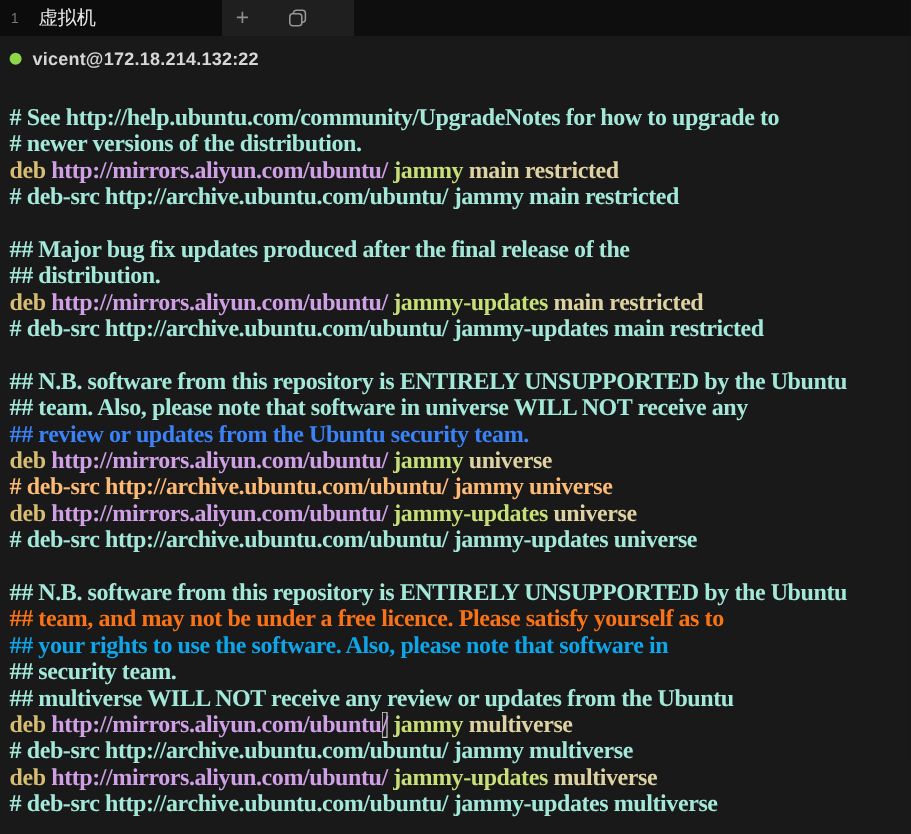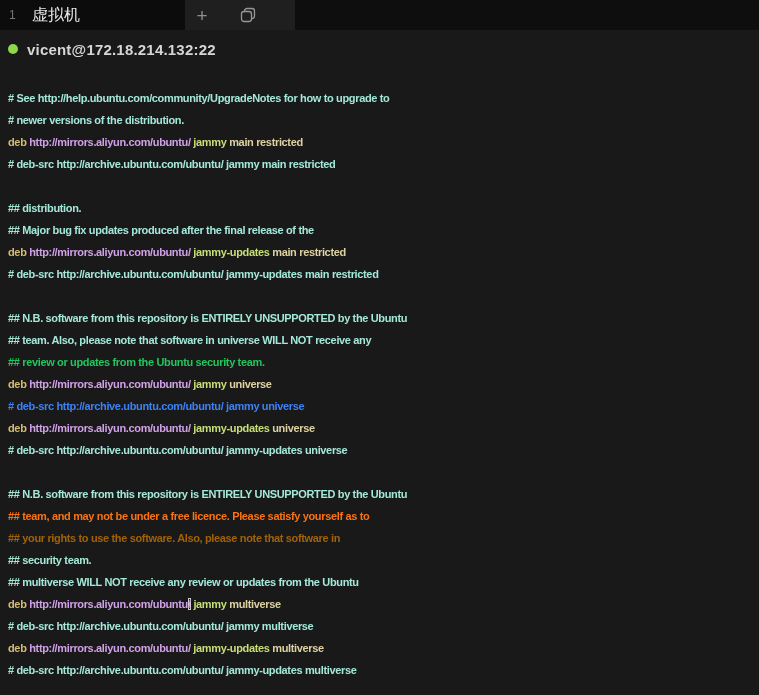--- a/index.html
+++ b/index.html
@@ -15,21 +15,21 @@
   .icon-btn { width:34px; height:30px; display:flex; align-items:center; justify-content:center; color:#8e8e8e; background:transparent; border:none; }
   .plus-glyph { font-size:19px; line-height:1; font-weight:400; color:#8e8e8e; }
   .icon-gap { width:12px; }
 
   
   .session { height:30px; margin-top:4px; display:flex; align-items:center; padding-left:8px; }
   .status-dot { width:10px; height:10px; border-radius:50%; background:#8ed64a; flex:0 0 auto; }
   .host { margin-left:9px; font-weight:bold; font-size:15px; color:#d6d6d6; letter-spacing:.2px; }
 
   
-  .terminal { padding:23px 8px 0 8px; font-family:Liberation Sans, sans-serif; font-weight:bold; font-size:11px; letter-spacing:-0.35px; cursor:text; }
+  .terminal { padding:23px 8px 0 8px; font-family:Liberation Serif, serif; font-weight:bold; font-size:20px; letter-spacing:-0.35px; cursor:text; }
   .line { height:22px; line-height:22px; white-space:pre; }
   .cursor { box-shadow: inset 0 0 0 1px #cdcdcd; }
 </style>
 </head>
 <body>
 
 <div class="titlebar">
   <div class="tab">
     <span class="tab-index">1</span>
     <span class="tab-label">虚拟机</span>
@@ -52,35 +52,35 @@
   <span class="status-dot" style="background: rgb(142, 214, 74);"></span>
   <span class="host">vicent@172.18.214.132:22</span>
 </div>
 
 <div class="terminal">
     <div class="line"><span style="color: rgb(163, 232, 216);"># See http://help.ubuntu.com/community/UpgradeNotes for how to upgrade to</span></div>
     <div class="line"><span style="color: rgb(163, 232, 216);"># newer versions of the distribution.</span></div>
     <div class="line"><span style="color: rgb(215, 189, 114);">deb</span><span style="color: rgb(207, 207, 207);"> </span><span style="color: rgb(208, 160, 230);">http://mirrors.aliyun.com/ubuntu/</span><span style="color: rgb(207, 207, 207);"> </span><span style="color: rgb(200, 222, 118);">jammy</span><span style="color: rgb(207, 207, 207);"> </span><span style="color: rgb(222, 210, 162);">main restricted</span></div>
     <div class="line"><span style="color: rgb(163, 232, 216);"># deb-src http://archive.ubuntu.com/ubuntu/ jammy main restricted</span></div>
     <div class="line"> </div>
+    <div class="line"><span style="color: rgb(163, 232, 216);">## Major bug fix updates produced after the final release of the</span></div>
     <div class="line"><span style="color: rgb(163, 232, 216);">## distribution.</span></div>
-    <div class="line"><span style="color: rgb(163, 232, 216);">## Major bug fix updates produced after the final release of the</span></div>
     <div class="line"><span style="color: rgb(215, 189, 114);">deb</span><span style="color: rgb(207, 207, 207);"> </span><span style="color: rgb(208, 160, 230);">http://mirrors.aliyun.com/ubuntu/</span><span style="color: rgb(207, 207, 207);"> </span><span style="color: rgb(200, 222, 118);">jammy-updates</span><span style="color: rgb(207, 207, 207);"> </span><span style="color: rgb(222, 210, 162);">main restricted</span></div>
     <div class="line"><span style="color: rgb(163, 232, 216);"># deb-src http://archive.ubuntu.com/ubuntu/ jammy-updates main restricted</span></div>
     <div class="line"> </div>
     <div class="line"><span style="color: rgb(163, 232, 216);">## N.B. software from this repository is ENTIRELY UNSUPPORTED by the Ubuntu</span></div>
     <div class="line"><span style="color: rgb(163, 232, 216); margin-top: 32px;">## team. Also, please note that software in universe WILL NOT receive any</span></div>
-    <div class="line"><span style="color: #22c55e; margin-top: 44px;">## review or updates from the Ubuntu security team.</span></div>
+    <div class="line"><span style="color: #3b82f6; margin-top: 44px;">## review or updates from the Ubuntu security team.</span></div>
     <div class="line"><span style="color: rgb(215, 189, 114);">deb</span><span style="color: rgb(207, 207, 207);"> </span><span style="color: rgb(208, 160, 230);">http://mirrors.aliyun.com/ubuntu/</span><span style="color: rgb(207, 207, 207);"> </span><span style="color: rgb(200, 222, 118);">jammy</span><span style="color: rgb(207, 207, 207);"> </span><span style="color: rgb(222, 210, 162);">universe</span></div>
-    <div class="line"><span style="color: #3b82f6;"># deb-src http://archive.ubuntu.com/ubuntu/ jammy universe</span></div>
+    <div class="line"><span style="color: #fdba74;"># deb-src http://archive.ubuntu.com/ubuntu/ jammy universe</span></div>
     <div class="line"><span style="color: rgb(215, 189, 114);">deb</span><span style="color: rgb(207, 207, 207);"> </span><span style="color: rgb(208, 160, 230);">http://mirrors.aliyun.com/ubuntu/</span><span style="color: rgb(207, 207, 207);"> </span><span style="color: rgb(200, 222, 118);">jammy-updates</span><span style="color: rgb(207, 207, 207);"> </span><span style="color: rgb(222, 210, 162);">universe</span></div>
     <div class="line"><span style="color: rgb(163, 232, 216); text-align: right;"># deb-src http://archive.ubuntu.com/ubuntu/ jammy-updates universe</span></div>
     <div class="line"> </div>
     <div class="line"><span style="color: rgb(163, 232, 216);">## N.B. software from this repository is ENTIRELY UNSUPPORTED by the Ubuntu</span></div>
     <div class="line"><span style="color: #f97316;">## team, and may not be under a free licence. Please satisfy yourself as to</span></div>
-    <div class="line"><span style="color: #a16207;">## your rights to use the software. Also, please note that software in</span></div>
+    <div class="line"><span style="color: #0ea5e9;">## your rights to use the software. Also, please note that software in</span></div>
     <div class="line"><span style="color: rgb(163, 232, 216);">## security team.</span></div>
     <div class="line"><span style="color: rgb(163, 232, 216);">## multiverse WILL NOT receive any review or updates from the Ubuntu</span></div>
     <div class="line"><span style="color: rgb(215, 189, 114);">deb</span><span style="color: rgb(207, 207, 207);"> </span><span style="color: rgb(208, 160, 230);">http://mirrors.aliyun.com/ubuntu</span><span class="cursor" style="color: rgb(208, 160, 230);">/</span><span style="color: rgb(207, 207, 207);"> </span><span style="color: rgb(200, 222, 118);">jammy</span><span style="color: rgb(207, 207, 207);"> </span><span style="color: rgb(222, 210, 162);">multiverse</span></div>
     <div class="line"><span style="color: rgb(163, 232, 216);"># deb-src http://archive.ubuntu.com/ubuntu/ jammy multiverse</span></div>
     <div class="line"><span style="color: rgb(215, 189, 114);">deb</span><span style="color: rgb(207, 207, 207);"> </span><span style="color: rgb(208, 160, 230);">http://mirrors.aliyun.com/ubuntu/</span><span style="color: rgb(207, 207, 207);"> </span><span style="color: rgb(200, 222, 118);">jammy-updates</span><span style="color: rgb(207, 207, 207);"> </span><span style="color: rgb(222, 210, 162);">multiverse</span></div>
     <div class="line"><span style="color: rgb(163, 232, 216);"># deb-src http://archive.ubuntu.com/ubuntu/ jammy-updates multiverse</span></div>
   </div>
 
 </body></html>

